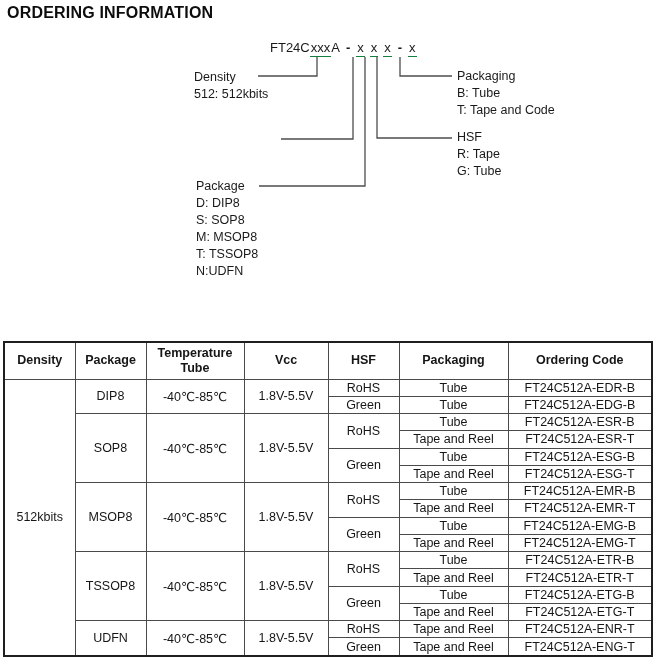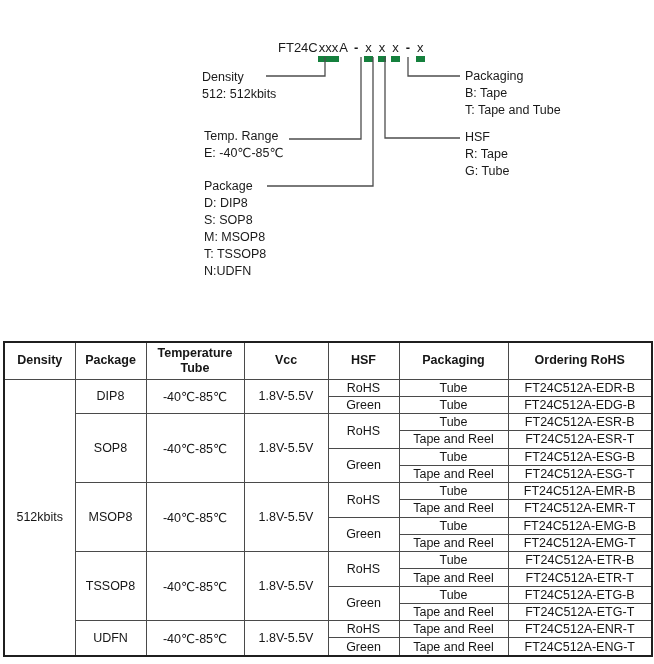--- a/index.html
+++ b/index.html
@@ -5,26 +5,26 @@
   html,body{margin:0;padding:0;background:#fff;}
   .page{
     position:relative;width:654px;height:664px;background:#ffffff;overflow:hidden;
     font-family:"Liberation Sans","DejaVu Sans",sans-serif;color:#161616;
   }
   .title{
     position:absolute;left:7px;top:4px;font-size:16px;font-weight:bold;
     letter-spacing:.2px;color:#0d0d0d;
   }
   
-  .diagram{position:absolute;left:8px;top:0;width:614px;height:300px;}
+  .diagram{position:absolute;left:0;top:0;width:614px;height:300px;}
   .partnum{
     position:absolute;left:270px;top:40px;font-size:13px;color:#1a1a1a;
     display:flex;align-items:baseline;white-space:pre;
   }
-  .partnum .u{border-bottom:6px solid #15803d;padding:0 1px 1px 1px;}
+  .partnum .u{border-bottom:1px solid #15803d;padding:0 1px 1px 1px;}
   .partnum .xg{margin-left:5px;}
   .partnum .dash{margin:0 6px;font-weight:bold;}
   .lines{position:absolute;left:0;top:0;pointer-events:none;}
   .lines path{fill:none;stroke:#4d4d4d;stroke-width:1.3px;}
   .callout{position:absolute;font-size:12.5px;line-height:17px;color:#1a1a1a;white-space:nowrap;}
   
   .otable{
     position:absolute;left:3px;top:341px;width:648px;height:316px;
     border-collapse:collapse;table-layout:fixed;
     font-size:12.5px;text-align:center;color:#161616;
@@ -35,20 +35,21 @@
     overflow:hidden;white-space:nowrap;
   }
   .otable th{font-weight:bold;white-space:normal;line-height:15px;}
   .otable thead tr{height:37px;}
 </style>
 </head>
 <body>
 
 <div class="page">
 
+  <div class="title">ORDERING INFORMATION</div>
 
   <div class="diagram">
 
     <div class="partnum">
       <span>FT24C</span>
       <span class="u">xxx</span>
       <span>A</span>
       <span class="dash">-</span>
       <span class="u">x</span>
       <span class="u xg">x</span>
@@ -63,38 +64,34 @@
       <path d="M365,57 V186 H259"></path>
       <path d="M377,57 V138 H452"></path>
       <path d="M400,57 V76 H452"></path>
     </svg>
 
     <div class="callout" style="left:194px;top:69px">
       <div>Density</div>
       <div>512: 512kbits</div>
     </div>
 
-    <div class="callout" style="left:196px;top:128px">
-      <div>Temp. Range</div>
-      <div>E: -40℃-85℃</div>
-    </div>
 
     <div class="callout" style="left:196px;top:178px">
       <div>Package</div>
       <div>D: DIP8</div>
       <div>S: SOP8</div>
       <div>M: MSOP8</div>
       <div>T: TSSOP8</div>
       <div>N:UDFN</div>
     </div>
 
     <div class="callout" style="left:457px;top:68px">
       <div>Packaging</div>
-      <div>B: Tape</div>
-      <div>T: Tape and Tube</div>
+      <div>B: Tube</div>
+      <div>T: Tape and Code</div>
     </div>
 
     <div class="callout" style="left:457px;top:129px">
       <div>HSF</div>
       <div>R: Tape</div>
       <div>G: Tube</div>
     </div>
 
   </div>
 
@@ -109,21 +106,21 @@
       <col style="width:144px">
     </colgroup>
     <thead>
       <tr>
         <th>Density</th>
         <th>Package</th>
         <th>Temperature Tube</th>
         <th>Vcc</th>
         <th>HSF</th>
         <th>Packaging</th>
-        <th>Ordering RoHS</th>
+        <th>Ordering Code</th>
       </tr>
     </thead>
     <tbody>
         <tr>
           <td rowspan="16">512kbits</td>
           <td rowspan="2">DIP8</td>
           <td rowspan="2">-40℃-85℃</td>
           <td rowspan="2">1.8V-5.5V</td>
           <td>RoHS</td>
           <td>Tube</td>

